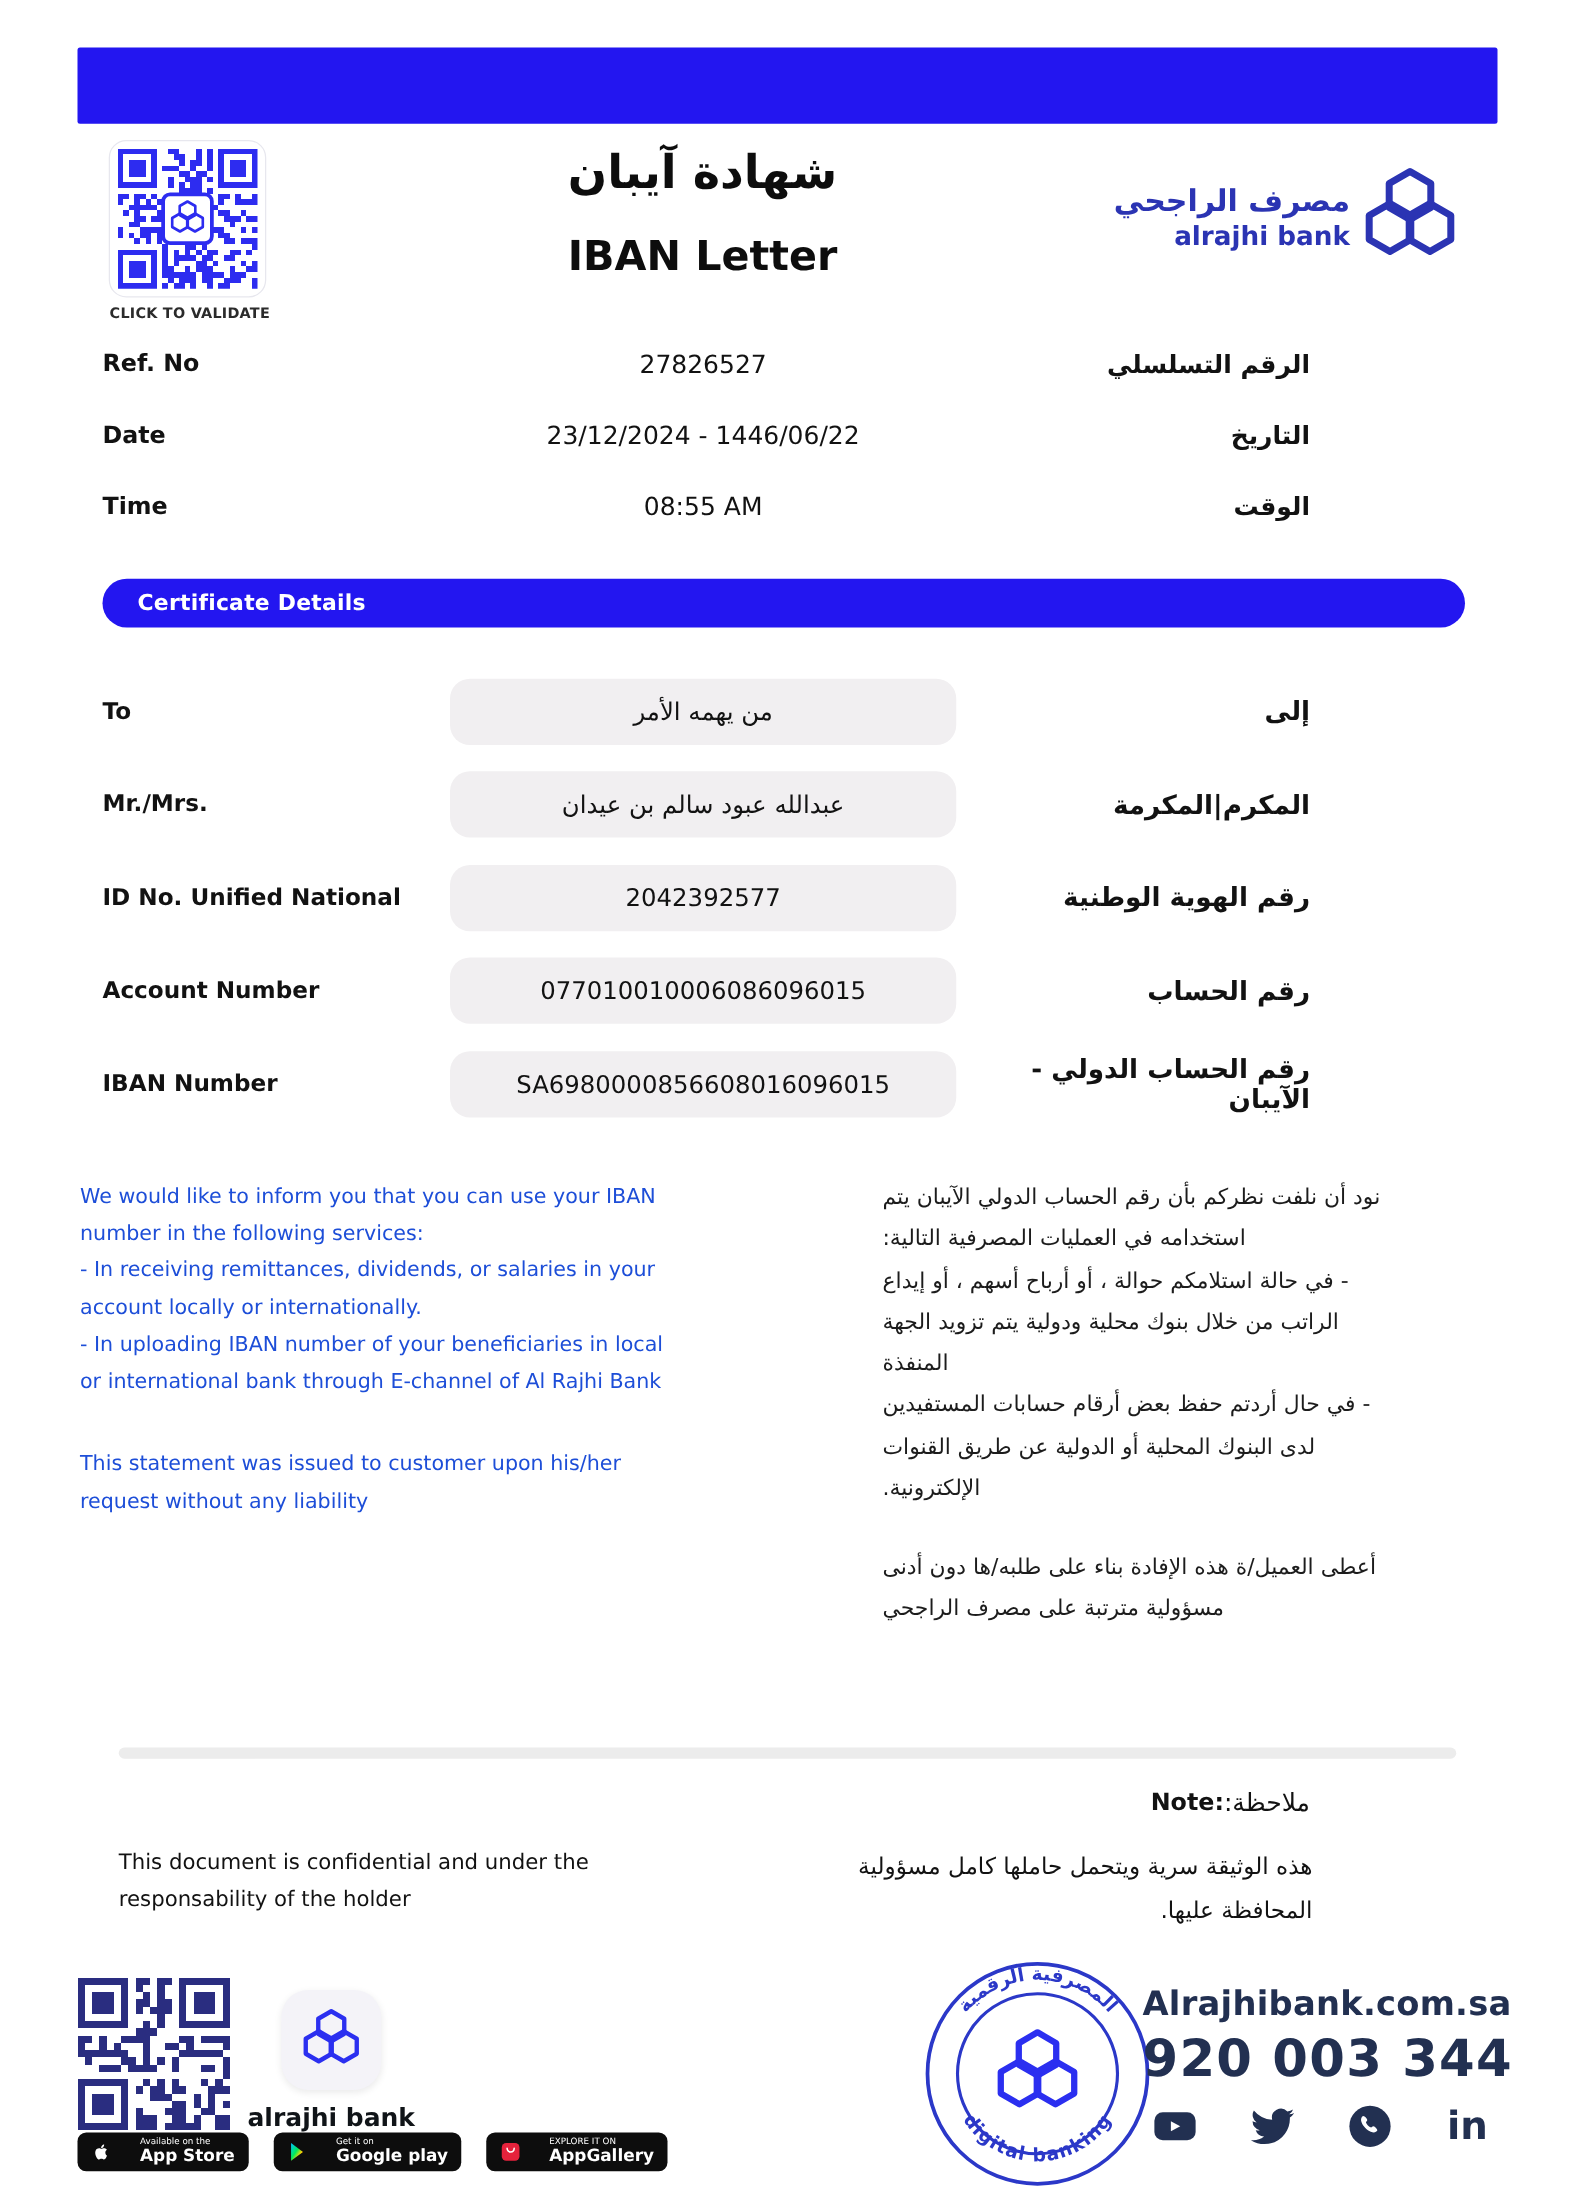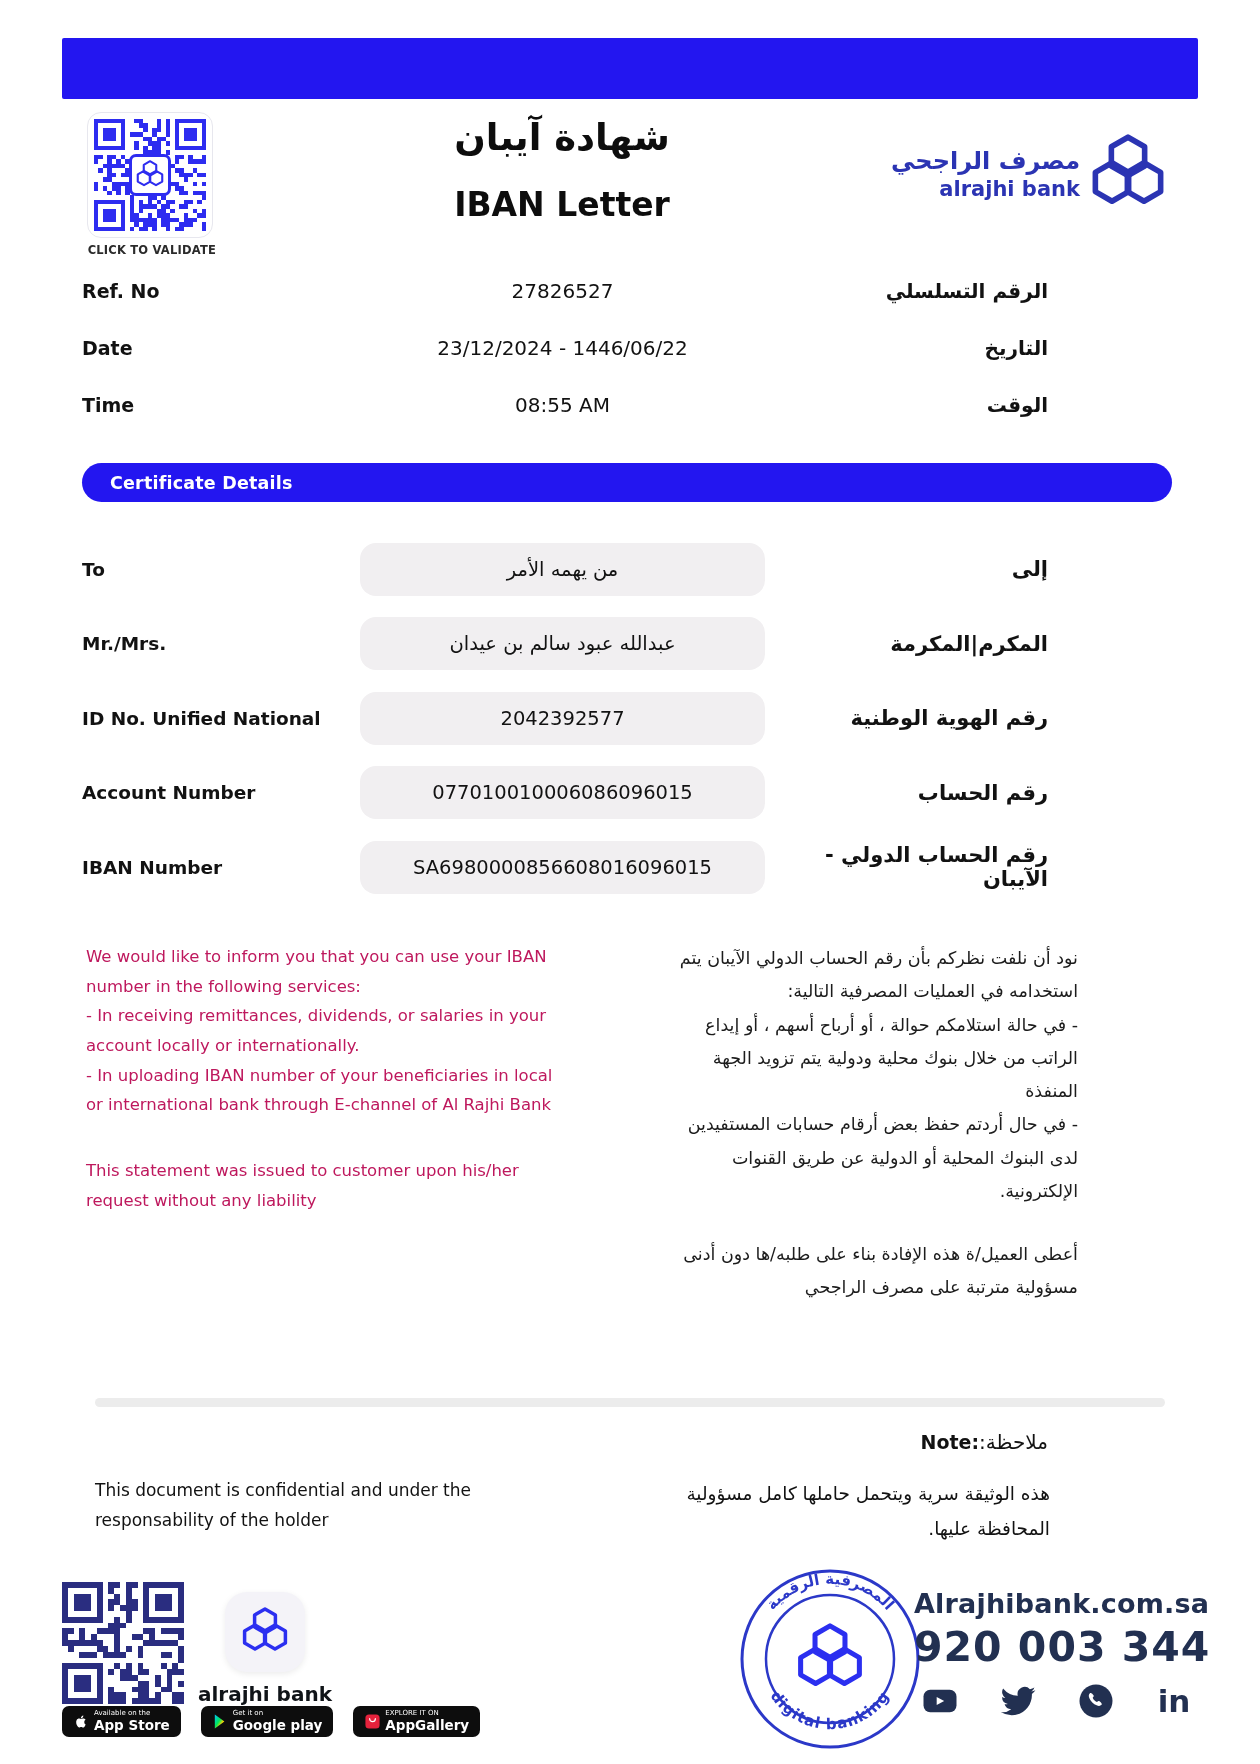--- a/index.html
+++ b/index.html
@@ -47,22 +47,22 @@
 
   
   .details{position:absolute;left:62px;top:532px;width:1136px;}
   .detail-row{display:grid;grid-template-columns:278px 405px 1fr;align-items:center;height:74.5px;padding-left:20px;}
   .detail-label{font-size:18.5px;font-weight:bold;}
   .detail-pill{height:53px;background:var(--pill);border-radius:16px;display:flex;align-items:center;justify-content:center;font-size:19.5px;direction:rtl;}
   .detail-ar{text-align:right;padding-right:150px;font-size:21px;font-weight:bold;direction:rtl;}
 
   
   .bodytext{position:absolute;left:62px;top:942px;width:1136px;display:flex;justify-content:space-between;}
-  .col-en{width:470px;margin-left:24px;font-size:16.5px;line-height:1.8;color:#be185d;}
-  .col-ar{width:420px;margin-right:120px;font-size:17.5px;line-height:1.9;direction:rtl;text-align:right;color:#1c1c1c;}
+  .col-en{width:470px;margin-left:2px;font-size:16.5px;line-height:1.8;color:#1d4ed8;}
+  .col-ar{width:420px;margin-right:72px;font-size:17.5px;line-height:1.9;direction:rtl;text-align:left;color:#1c1c1c;}
   .para2-en{margin-top:36px;}
   .para2-ar{margin-top:30px;}
 
   
   .divider{position:absolute;left:95px;top:1398px;width:1070px;height:9px;background:#ececec;border-radius:5px;}
 
   
   .note{position:absolute;left:62px;top:1430px;width:1136px;}
   .note-heads{display:flex;justify-content:flex-end;align-items:center;}
   .note-label-en{margin-left:33px;font-size:19px;font-weight:bold;}
@@ -72,21 +72,21 @@
   .note-text-ar{margin-right:148px;width:430px;font-size:18.5px;line-height:1.9;direction:rtl;text-align:right;}
 
   
   .footer{position:absolute;left:62px;top:1580px;width:1136px;height:168px;}
   .qr2{position:absolute;left:0;top:2px;width:122px;height:122px;}
   .qr2 svg{width:122px;height:122px;}
   .app-icon{position:absolute;left:163px;top:12px;width:80px;height:80px;background:#f4f3f8;border-radius:22px;box-shadow:0 2px 6px rgba(0,0,0,.08);display:flex;align-items:center;justify-content:center;}
   .app-icon svg{width:50px;height:50px;color:#2b2ff0;}
   .app-name{position:absolute;left:133px;top:102px;width:140px;text-align:center;font-size:20px;font-weight:bold;color:#101418;}
   .badges{position:absolute;left:0;top:126px;display:flex;gap:20px;}
-  .badge{height:31px;background:#0d0d0d;border-radius:7px;display:flex;align-items:center;gap:4px;padding:0 11px;cursor:pointer;}
+  .badge{height:31px;background:#0d0d0d;border-radius:7px;display:flex;align-items:center;gap:22px;padding:0 11px;cursor:pointer;}
   .badge svg{width:17px;height:17px;flex:none;}
   .badge-top{font-size:7px;color:#fff;line-height:1.1;white-space:nowrap;}
   .badge-bottom{font-size:13.5px;font-weight:bold;color:#fff;line-height:1.1;white-space:nowrap;}
 
   .stamp{position:absolute;left:675px;top:-14px;width:186px;height:186px;}
   .stamp svg{width:186px;height:186px;}
 
   .contact{position:absolute;right:2px;top:8px;width:282px;text-align:right;color:var(--navy);}
   .website{font-size:27px;font-weight:bold;letter-spacing:.2px;}
   .phone{font-size:41px;font-weight:bold;margin-top:4px;letter-spacing:1px;white-space:nowrap;}

